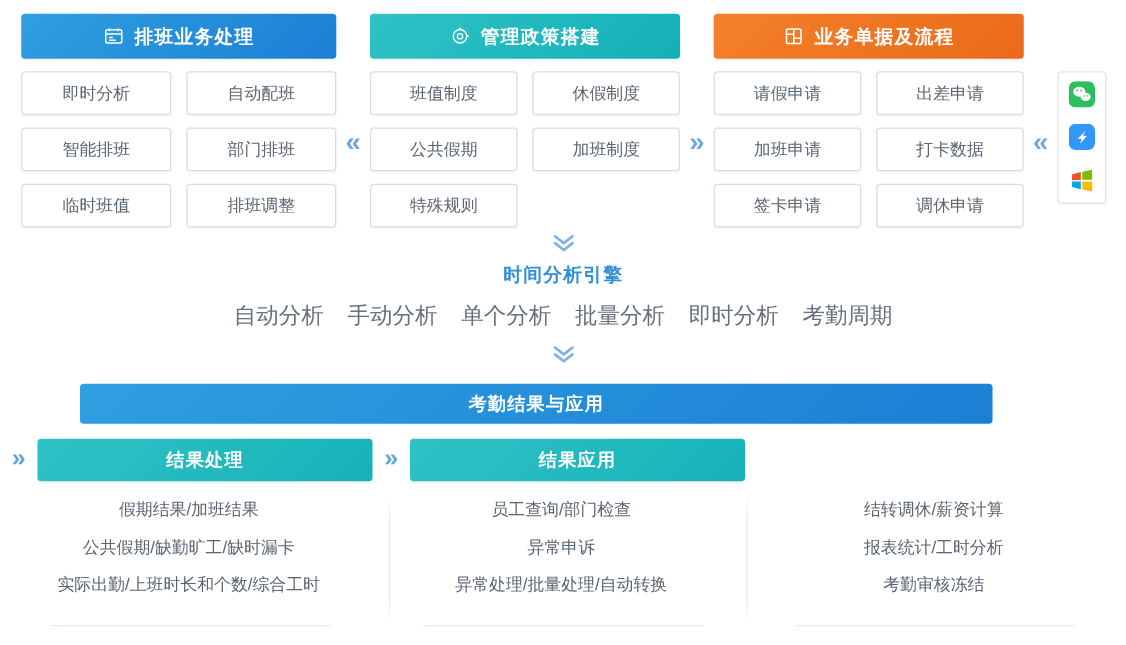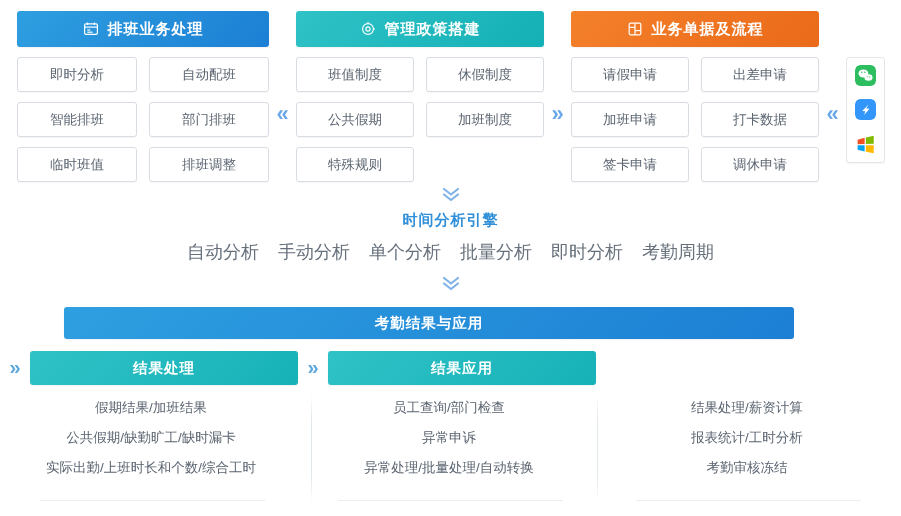--- a/index.html
+++ b/index.html
@@ -363,21 +363,21 @@
 </div>
 <div style="position:absolute; left:315px; top:393px; width:268px; text-align:center;">
   <div class="bcol-lines" style="margin-top:0">
     <div>员工查询/部门检查</div>
     <div>异常申诉</div>
     <div>异常处理/批量处理/自动转换</div>
   </div>
 </div>
 <div style="position:absolute; left:613px; top:393px; width:268px; text-align:center;">
   <div class="bcol-lines" style="margin-top:0">
-    <div>结果处理/薪资计算</div>
+    <div>结转调休/薪资计算</div>
     <div>报表统计/工时分析</div>
     <div>考勤审核冻结</div>
   </div>
 </div>
 
 <div class="vdiv d1"></div>
 <div class="vdiv d2"></div>
 <div class="hrule h1"></div>
 <div class="hrule h2"></div>
 <div class="hrule h3"></div>

